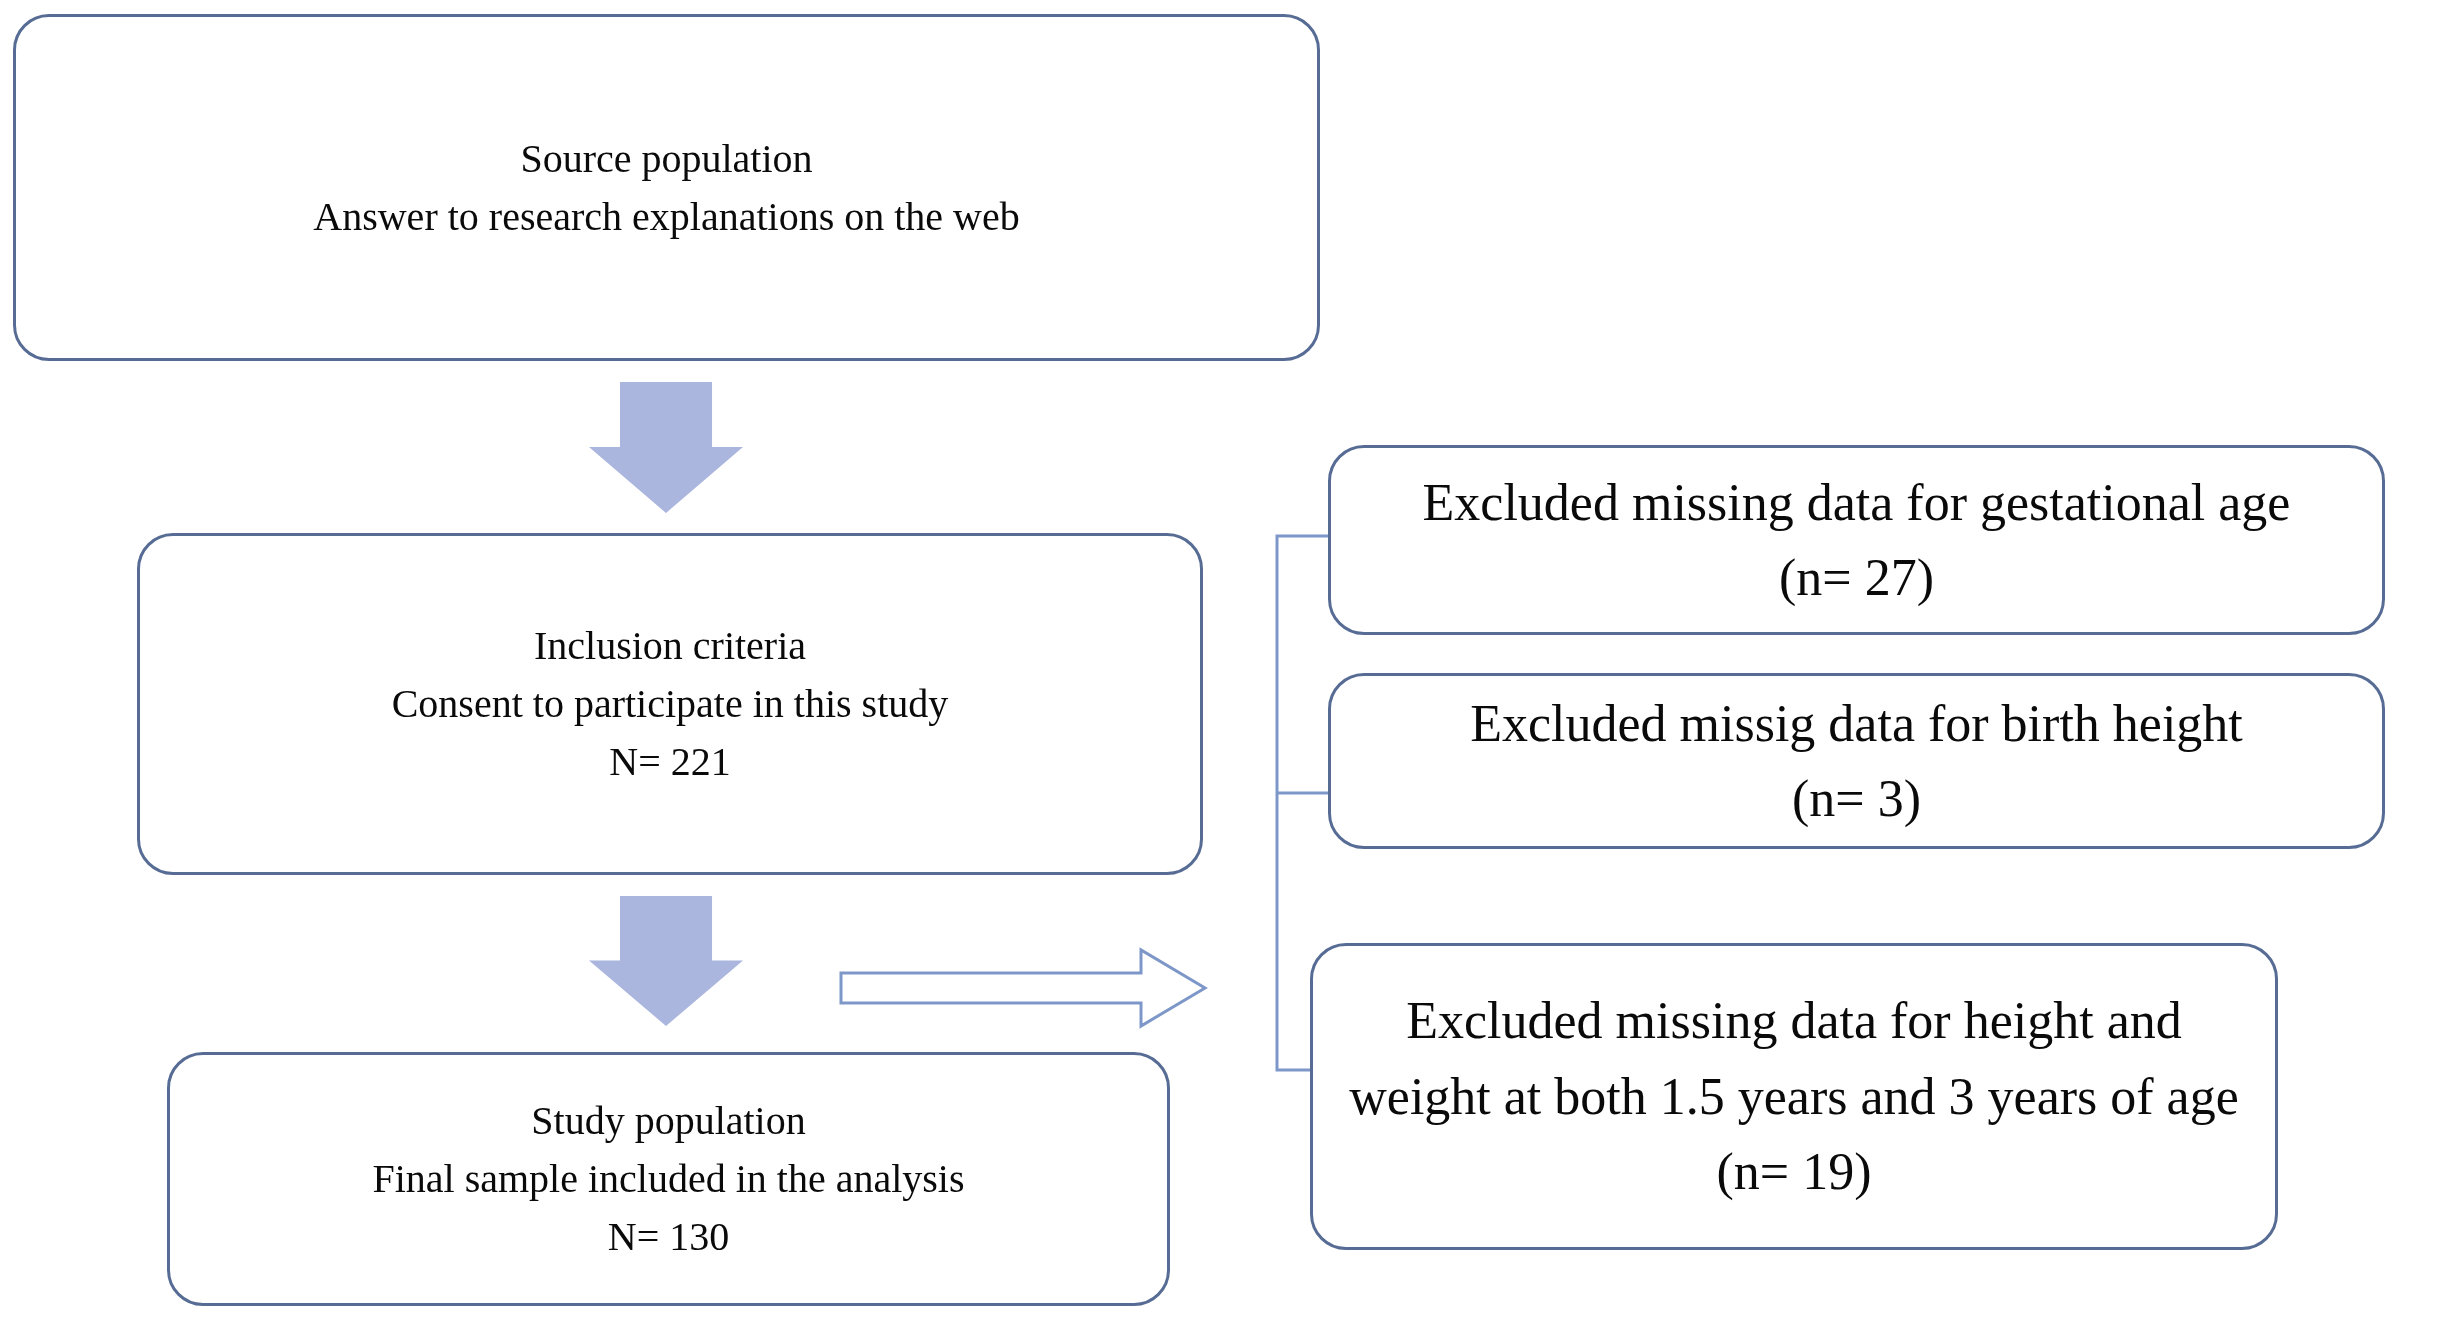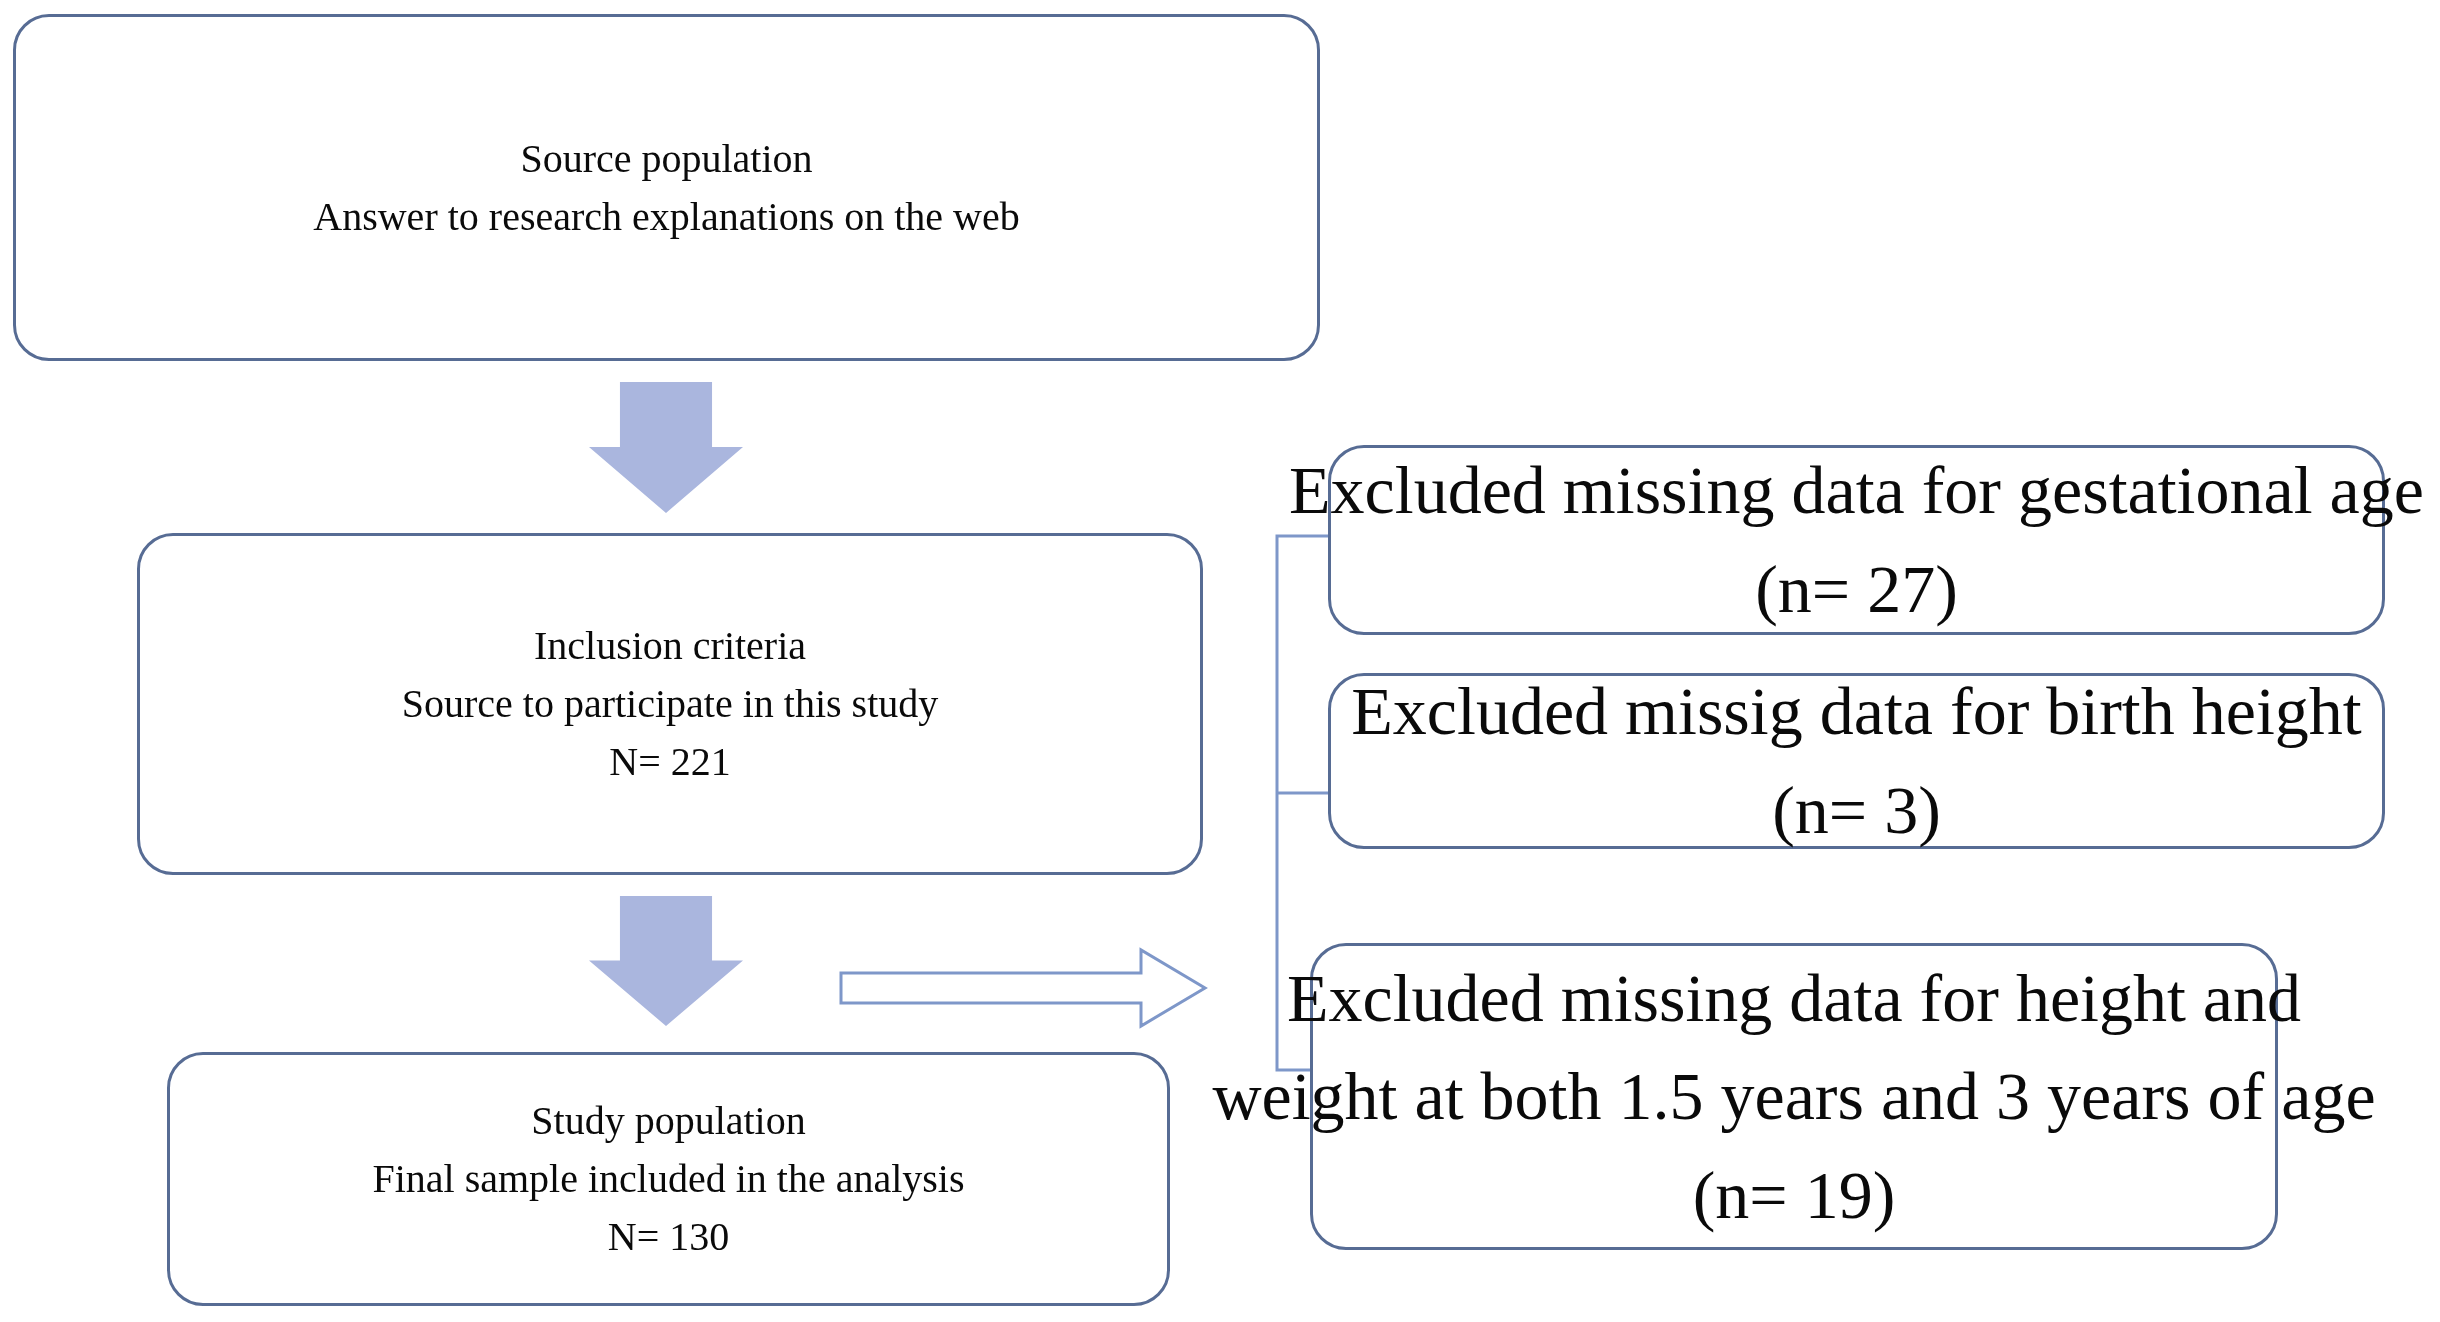--- a/index.html
+++ b/index.html
@@ -29,21 +29,21 @@
     background:var(--bg);
     display:flex;
     flex-direction:column;
     align-items:center;
     justify-content:center;
     text-align:center;
     color:var(--text);
     font-size:40px;
     line-height:1.45;
   }
-  .fbox.small{font-size:68px;}
+  .fbox.small{font-size:52px;}
   .down-arrow{
     position:absolute;
     background:var(--solid-arrow);
     clip-path:polygon(20.1% 0, 79.9% 0, 79.9% 49.6%, 100% 49.6%, 50% 100%, 0 49.6%, 20.1% 49.6%);
   }
   svg{position:absolute;display:block;overflow:visible;}
   .line{white-space:nowrap;}
 </style>
 </head>
 <body>
@@ -52,21 +52,21 @@
 
   <div class="fbox" style="left:13px;top:14px;width:1307px;height:347px;">
     <div class="line">Source population</div>
     <div class="line">Answer to research explanations on the web</div>
   </div>
 
   <div class="down-arrow" style="left:589px;top:382px;width:154px;height:131px;"></div>
 
   <div class="fbox" style="left:137px;top:533px;width:1066px;height:342px;">
     <div class="line">Inclusion criteria</div>
-    <div class="line">Source to participate in this study</div>
+    <div class="line">Consent to participate in this study</div>
     <div class="line">N= 221</div>
   </div>
 
   <div class="down-arrow" style="left:589px;top:896px;width:154px;height:130px;"></div>
 
   <div class="fbox" style="left:167px;top:1052px;width:1003px;height:254px;text-align:right;">
     <div class="line">Study population</div>
     <div class="line">Final sample included in the analysis</div>
     <div class="line">N= 130</div>
   </div>

